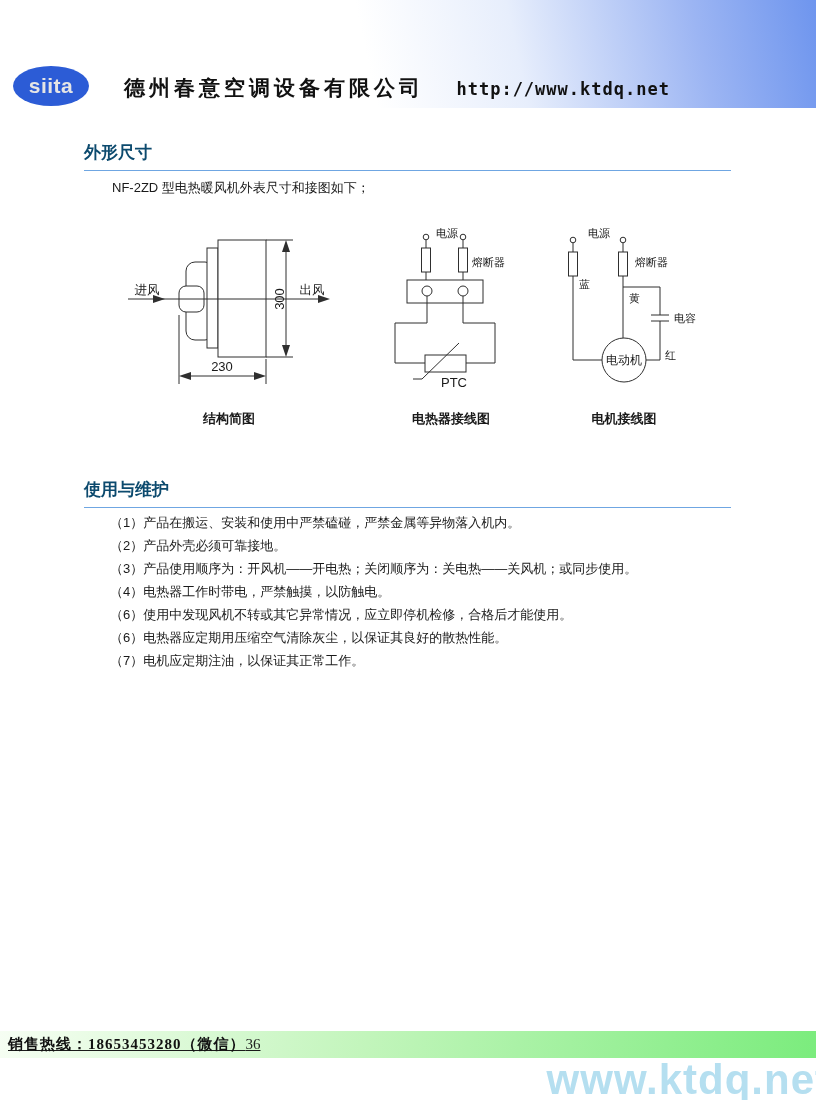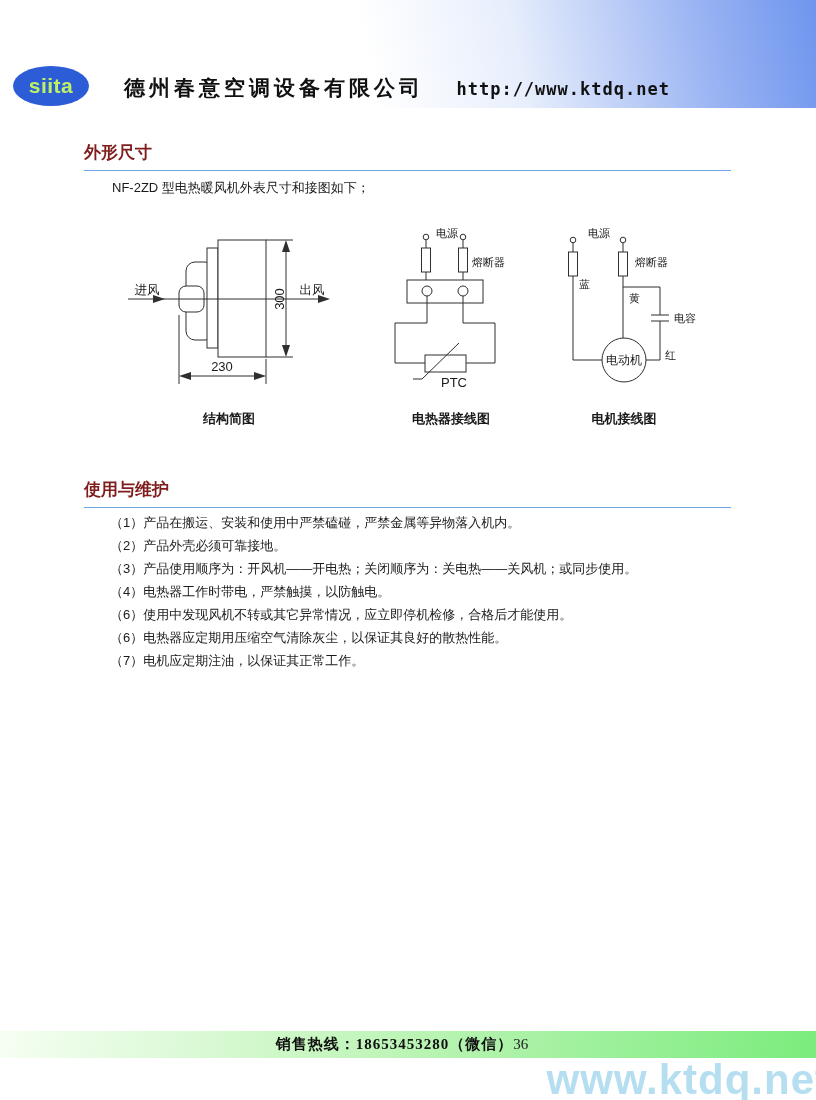--- a/index.html
+++ b/index.html
@@ -9,54 +9,54 @@
   }
   
   .header{
     position:absolute;left:0;top:0;width:816px;height:108px;
     background:linear-gradient(78deg,#ffffff 45%,#e7eefc 63%,#9cb5f3 85%,#6e95ee 100%);
   }
   .logo{
     position:absolute;left:13px;top:66px;width:76px;height:40px;border-radius:50%;
     background:#2c5cd6;display:flex;align-items:center;justify-content:center;
   }
-  .logo span{color:#bef264;font-weight:bold;font-size:21px;letter-spacing:0.5px;}
+  .logo span{color:#e5e5e5;font-weight:bold;font-size:21px;letter-spacing:0.5px;}
   .header-line{position:absolute;left:124px;top:74px;white-space:nowrap;}
   .company{
     font-family:Liberation Sans, sans-serif;font-weight:bold;font-size:21px;
     letter-spacing:4px;color:#111;
   }
   .url{
     font-family:"DejaVu Sans Mono",monospace;font-weight:bold;font-size:17px;
     letter-spacing:1px;color:#111;margin-left:28px;
   }
   
   .section-head{
     position:absolute;left:84px;width:647px;border-bottom:1px solid #6fa6e2;
     padding-bottom:6px;
   }
   .section-head h2{
-    margin:0;font-size:17px;font-weight:600;color:#7f1d1d;line-height:22px;
+    margin:0;font-size:17px;font-weight:600;color:#0c4a6e;line-height:22px;
   }
   .intro{position:absolute;left:112px;top:179px;font-size:13px;}
   
   .diagrams{position:absolute;left:0;top:215px;}
   .diagrams text{fill:#1a1a1a;font-family:"Liberation Sans",sans-serif;}
   .dline{stroke:#2f2f2f;stroke-width:1;fill:none;}
   .dshape{stroke:#2f2f2f;stroke-width:1;fill:#ffffff;}
   .darrow{fill:#2f2f2f;stroke:none;}
   .dcap{font-size:13px;font-weight:600;}
   
   .items{position:absolute;left:110px;top:514px;width:640px;}
   .item{height:23px;font-size:13px;white-space:nowrap;}
   
   .footer-bar{
     position:absolute;left:0;top:1031px;width:816px;height:27px;
     background:linear-gradient(100deg,#f6fef3 0%,#c2f5bb 45%,#7bec7d 100%);
-    display:flex;align-items:center;justify-content:center;
+    display:flex;align-items:center;justify-content:flex-start;text-decoration:underline;
   }
   .hotline{
     font-family:"Liberation Serif",serif;font-weight:bold;font-size:15px;
     color:#111;padding-left:8px;letter-spacing:1px;
   }
   .page-num{
     font-family:"Liberation Serif",serif;font-size:15px;color:#222;padding-right:20px;
   }
   .watermark{
     position:absolute;top:1056px;right:-14px;font-size:42px;font-weight:bold;

